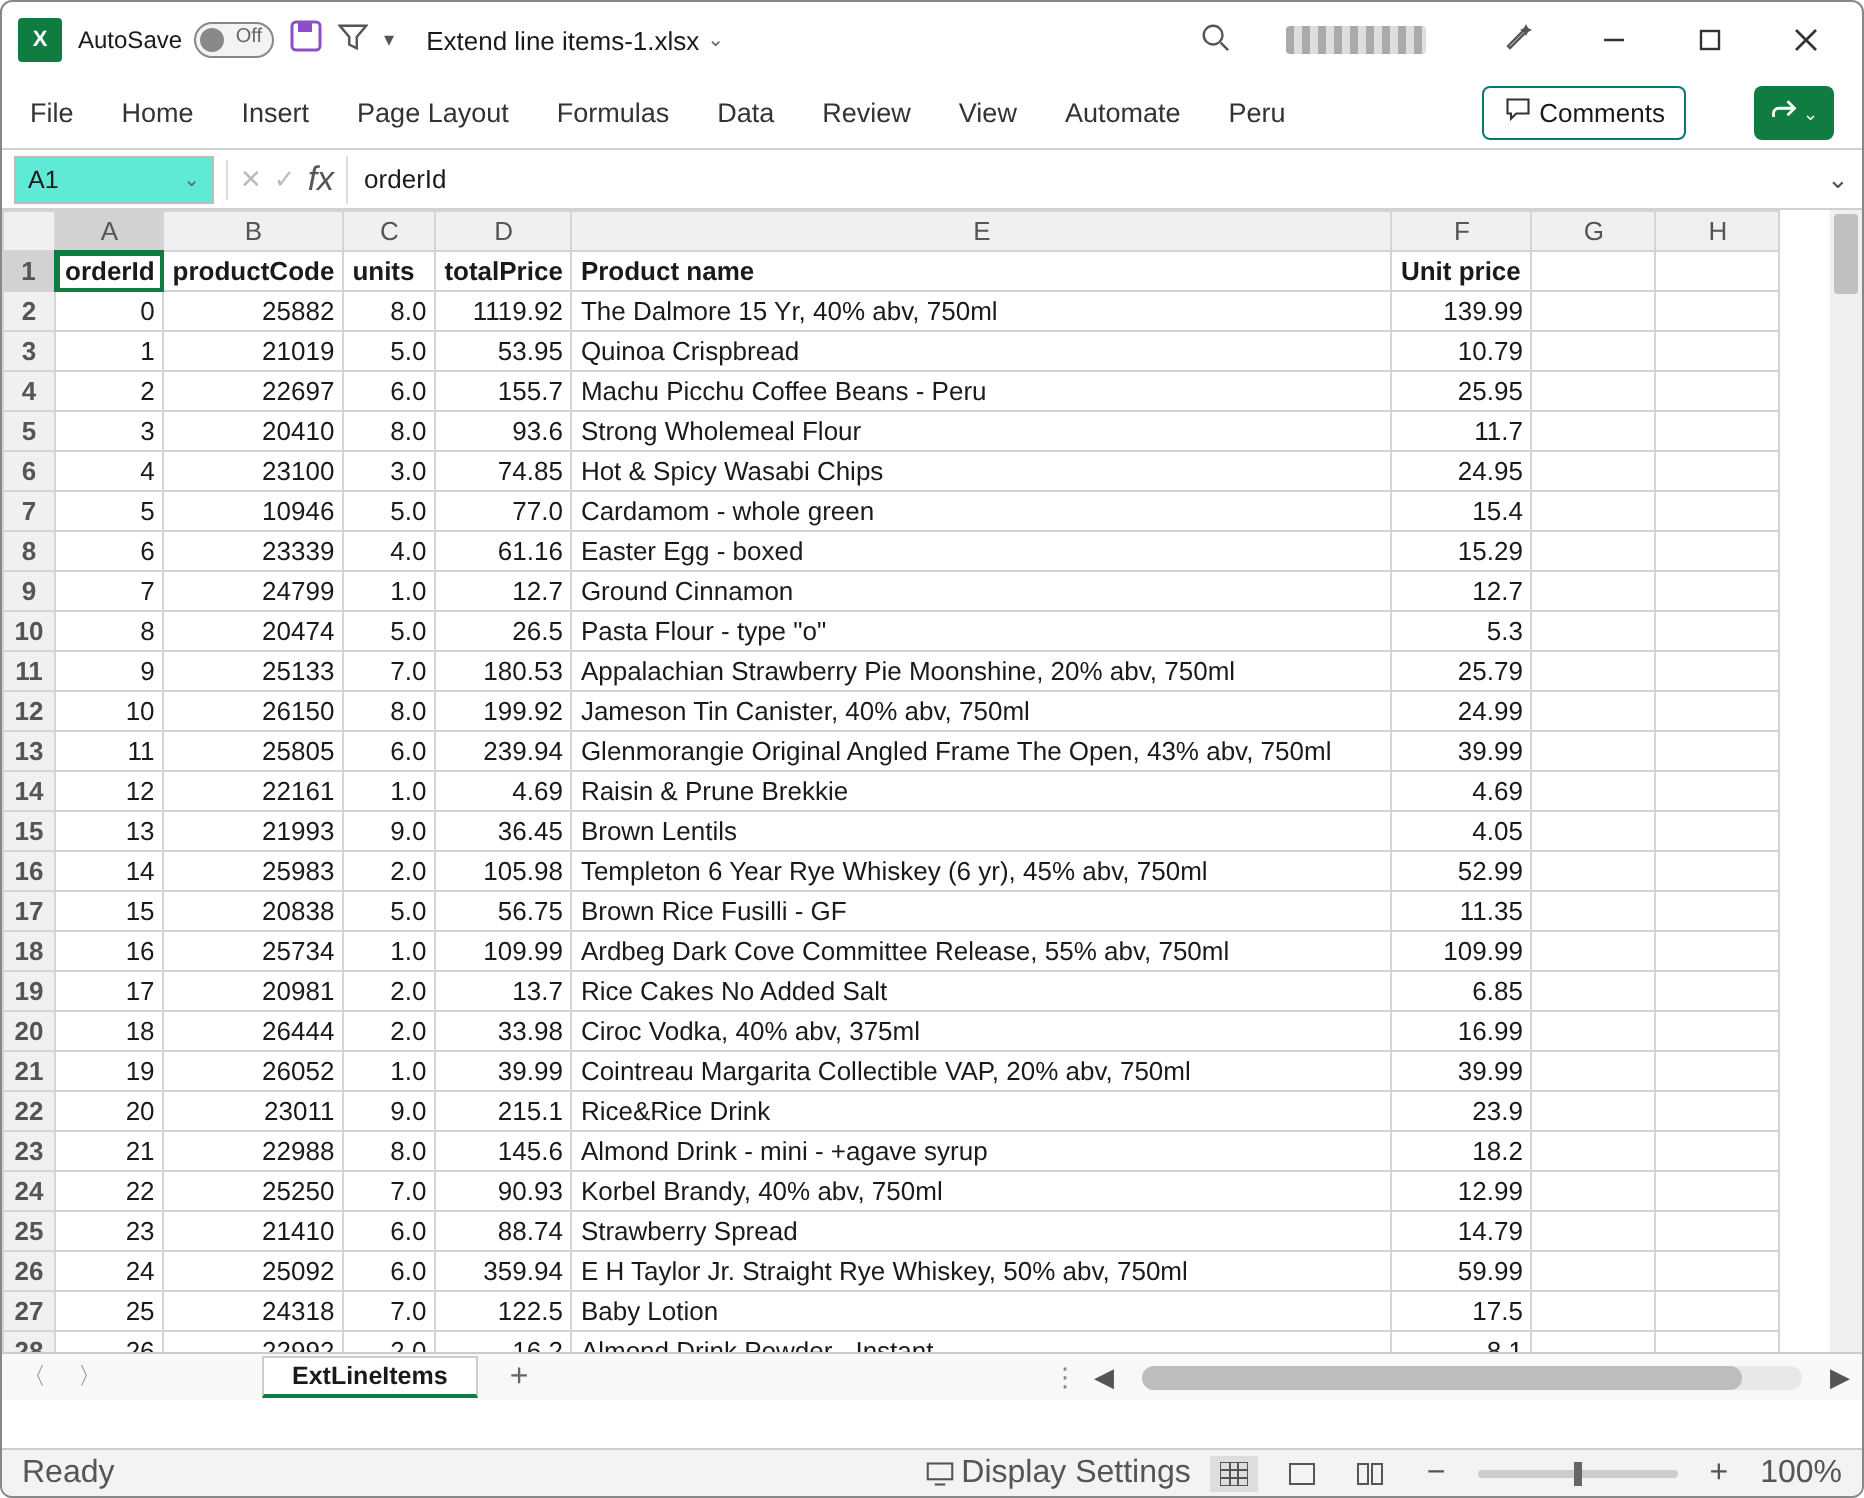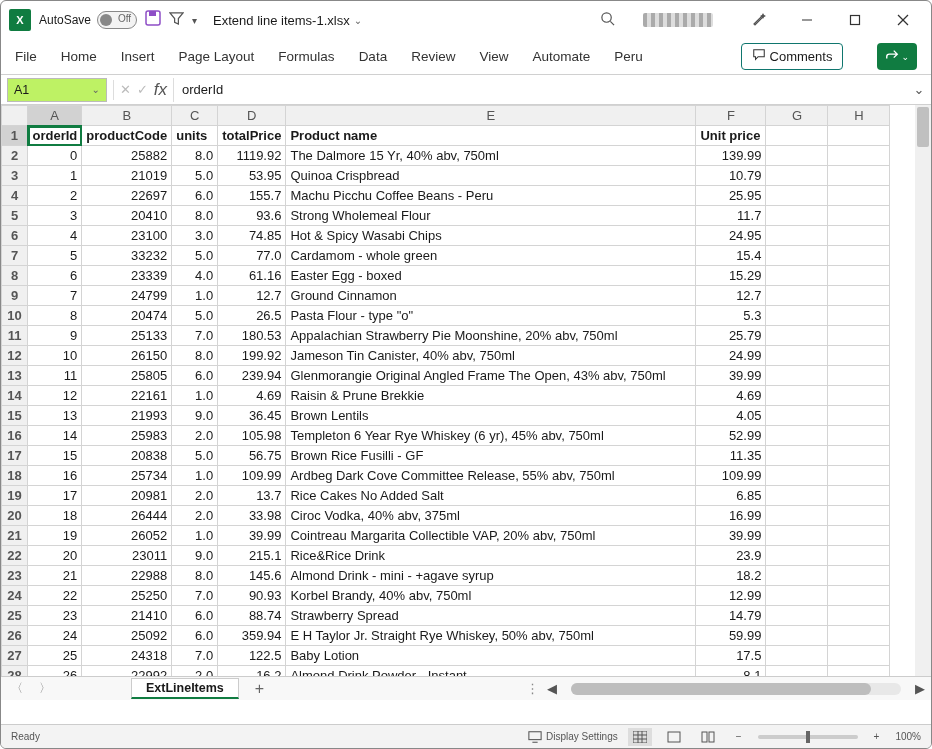--- a/index.html
+++ b/index.html
@@ -25,21 +25,21 @@
 
   
   .ribbon { height: 36px; display: flex; align-items: center; padding: 0 14px; border-bottom: 1px solid #d0d0d0; gap: 24px; }
   .tab { font-size: 13.5px; color: #333; padding: 6px 0; cursor: pointer; }
   .ribbon-spacer { flex: 1; }
   .comments-btn { border: 1px solid #0f766e; border-radius: 4px; padding: 4px 10px; display: flex; align-items: center; gap: 4px; font-size: 13px; }
   .share-btn { background: #107c41; color: #fff; border-radius: 4px; padding: 5px 8px; display: flex; align-items: center; gap: 2px; margin-left: 10px; }
 
   
   .formulabar { height: 30px; display: flex; align-items: center; border-bottom: 1px solid #d0d0d0; }
-  .namebox { width: 100px; height: 24px; border: 1px solid #bbb; margin: 0 6px; display: flex; align-items: center; padding: 0 6px; font-size: 12.5px; justify-content: space-between; background: #bef264; }
+  .namebox { width: 100px; height: 24px; border: 1px solid #bbb; margin: 0 6px; display: flex; align-items: center; padding: 0 6px; font-size: 12.5px; justify-content: space-between; background: #5eead4; }
   .fx-controls { display: flex; align-items: center; gap: 6px; padding: 0 6px; border-left: 1px solid #ddd; color: #888; }
   .fx-label { font-style: italic; font-size: 17px; color: #555; }
   .formula-input { flex: 1; padding: 0 8px; font-size: 13px; border-left: 1px solid #ddd; height: 24px; display: flex; align-items: center; }
   .formula-dd { width: 24px; text-align: center; color: #555; }
 
   
   .grid-wrap { position: absolute; top: 104px; left: 0; right: 0; bottom: 48px; overflow: hidden; display: flex; flex-direction: column; }
   .grid-inner { flex: 1; overflow: hidden; }
   table.sheet { border-collapse: collapse; table-layout: fixed; }
   .sheet th, .sheet td { border: 1px solid #d4d4d4; font-size: 13px; padding: 1px 4px; height: 20px; overflow: hidden; white-space: nowrap; }
@@ -60,21 +60,21 @@
   
   .tabs-row { height: 24px; display: flex; align-items: center; border-top: 1px solid #ccc; padding: 0 6px; gap: 8px; background: #f8f8f8; }
   .nav-arrow { color: #888; font-size: 12px; padding: 0 4px; }
   .sheet-tab { background: #fff; border: 1px solid #ccc; border-bottom: 2px solid #107c41; padding: 2px 14px; font-size: 12.5px; font-weight: 600; }
   .add-sheet { color: #666; font-size: 16px; padding: 0 8px; }
   .tabs-spacer-dots { color: #888; margin-left: auto; }
   .hscroll { flex: 0 0 330px; height: 12px; background: #e8e8e8; border-radius: 6px; position: relative; margin: 0 6px; }
   .hscroll-thumb { position: absolute; left: 0; top: 0; height: 100%; width: 300px; background: #bdbdbd; border-radius: 6px; }
 
   
-  .statusbar { position: absolute; bottom: 0; left: 0; right: 0; height: 24px; background: #f3f3f3; border-top: 1px solid #ccc; display: flex; align-items: center; padding: 0 10px; font-size: 10px; color: #555; gap: 10px; }
+  .statusbar { position: absolute; bottom: 0; left: 0; right: 0; height: 24px; background: #f3f3f3; border-top: 1px solid #ccc; display: flex; align-items: center; padding: 0 10px; font-size: 16px; color: #555; gap: 10px; }
   .status-spacer { flex: 1; }
   .view-btn { width: 24px; height: 18px; display: flex; align-items: center; justify-content: center; border: 1px solid transparent; font-size: 13px; }
   .view-btn.active { background: #ddd; }
   .zoom-slider { width: 100px; height: 4px; background: #ccc; position: relative; border-radius: 2px; }
   .zoom-knob { position: absolute; left: 48px; top: -4px; width: 4px; height: 12px; background: #666; }
   .zoom-minus, .zoom-plus { padding: 0 6px; }
 
   .icon { display: inline-block; }
 </style>
 </head>
@@ -271,21 +271,21 @@
             <td class="num">3.0</td>
             <td class="num">74.85</td>
             <td class="txt">Hot &amp; Spicy Wasabi Chips</td>
             <td class="num">24.95</td>
             <td></td>
             <td></td>
           </tr>
           <tr>
             <th class="rowhdr">7</th>
             <td class="num">5</td>
-            <td class="num">33232</td>
+            <td class="num">10946</td>
             <td class="num">5.0</td>
             <td class="num">77.0</td>
             <td class="txt">Cardamom - whole green</td>
             <td class="num">15.4</td>
             <td></td>
             <td></td>
           </tr>
           <tr>
             <th class="rowhdr">8</th>
             <td class="num">6</td>

